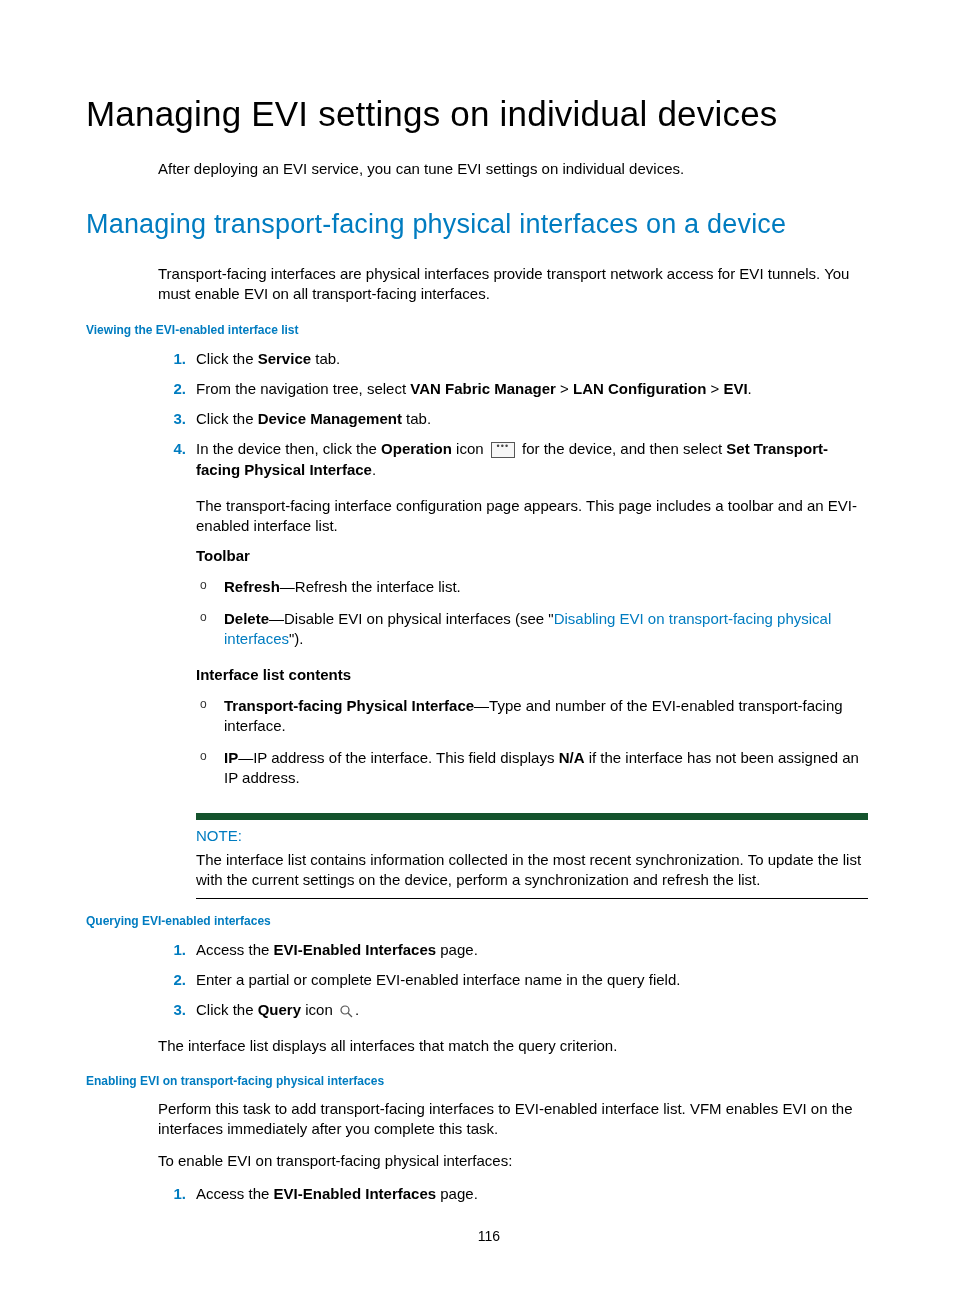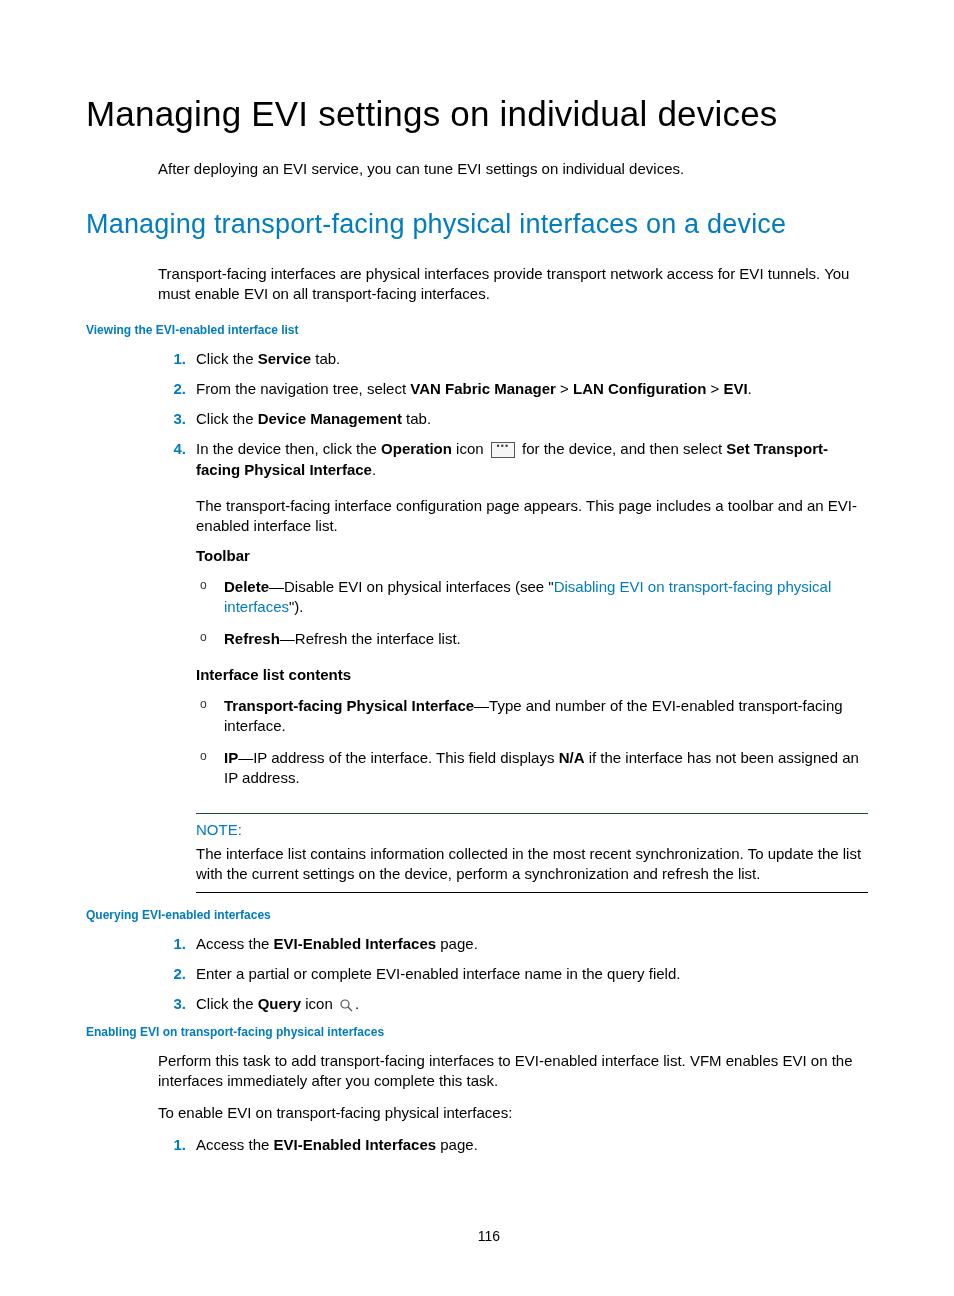--- a/index.html
+++ b/index.html
@@ -79,21 +79,21 @@
     position: absolute;
     left: 4px;
     top: 6px;
     font-size: 12px;
     color: #333;
   }
   .b { font-weight: bold; }
   a.link { color: #007cc0; text-decoration: none; }
   .note-box {
     margin: 8px 0 14px 110px;
-    border-top: 1px solid #14532d;
+    border-top: 7px solid #14532d;
     border-bottom: 1px solid #000;
     padding: 6px 0 8px 0;
   }
   .note-title {
     color: #007cc0;
     font-size: 15px;
     margin-bottom: 4px;
   }
   .match-para { margin: 6px 0 16px 72px; }
   .plain-para { margin: 0 0 12px 72px; }
@@ -160,24 +160,24 @@
     </li>
     <li>
       <span class="num">4.</span>
       <span>In the device then, click the </span><span class="b">Operation</span><span> icon </span><span class="icon-box icon-dots"></span><span> for the device, and then select </span><span class="b">Set Transport-facing Physical Interface</span><span>.</span>
 
       <div class="step-para">The transport-facing interface configuration page appears. This page includes a toolbar and an EVI-enabled interface list.</div>
 
       <div class="step-para-bold">Toolbar</div>
       <ul class="sub">
         <li>
+          <span class="b">Refresh</span><span>—Refresh the interface list.</span>
+        </li>
+        <li>
           <span class="b">Delete</span><span>—Disable EVI on physical interfaces (see "</span><a class="link" href="#">Disabling EVI on transport-facing physical interfaces</a><span>").</span>
-        </li>
-        <li>
-          <span class="b">Refresh</span><span>—Refresh the interface list.</span>
         </li>
       </ul>
 
       <div class="step-para-bold">Interface list contents</div>
       <ul class="sub">
         <li>
           <span class="b">Transport-facing Physical Interface</span><span>—Type and number of the EVI-enabled transport-facing interface.</span>
         </li>
         <li>
           <span class="b">IP</span><span>—IP address of the interface. This field displays </span><span class="b">N/A</span><span> if the interface has not been assigned an IP address.</span>
@@ -202,20 +202,21 @@
       <span>Enter a partial or complete EVI-enabled interface name in the query field.</span>
     </li>
     <li>
       <span class="num">3.</span>
       <span>Click the </span><span class="b">Query</span><span> icon </span><span class="icon-mag"><svg width="14" height="14" viewBox="0 0 14 14">
             <circle cx="6" cy="6" r="4" fill="none" stroke="#555" stroke-width="1.2"></circle>
             <line x1="9" y1="9" x2="13" y2="13" stroke="#555" stroke-width="1.2"></line>
           </svg></span><span>.</span>
     </li>
   </ol>
+  <p class="match-para">The interface list displays all interfaces that match the query criterion.</p>
 
   <h3>Enabling EVI on transport-facing physical interfaces</h3>
   <p class="plain-para">Perform this task to add transport-facing interfaces to EVI-enabled interface list. VFM enables EVI on the interfaces immediately after you complete this task.</p>
   <p class="plain-para">To enable EVI on transport-facing physical interfaces:</p>
   <ol class="steps">
     <li>
       <span class="num">1.</span>
       <span>Access the </span><span class="b">EVI-Enabled Interfaces</span><span> page.</span>
     </li>
   </ol>

